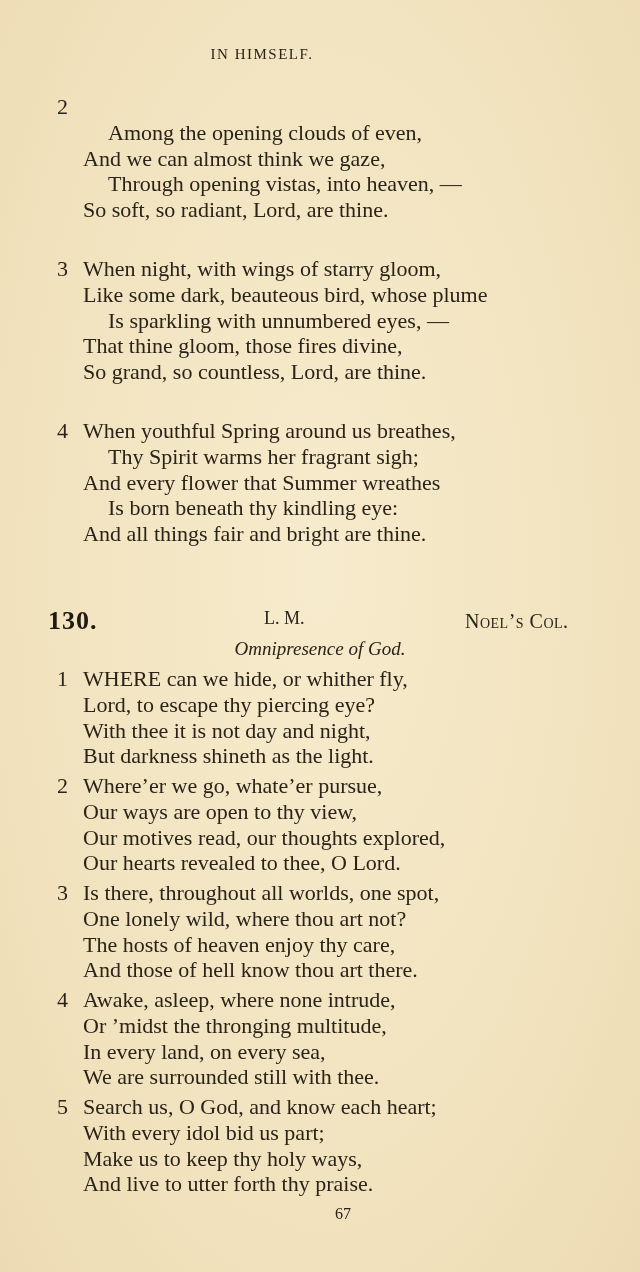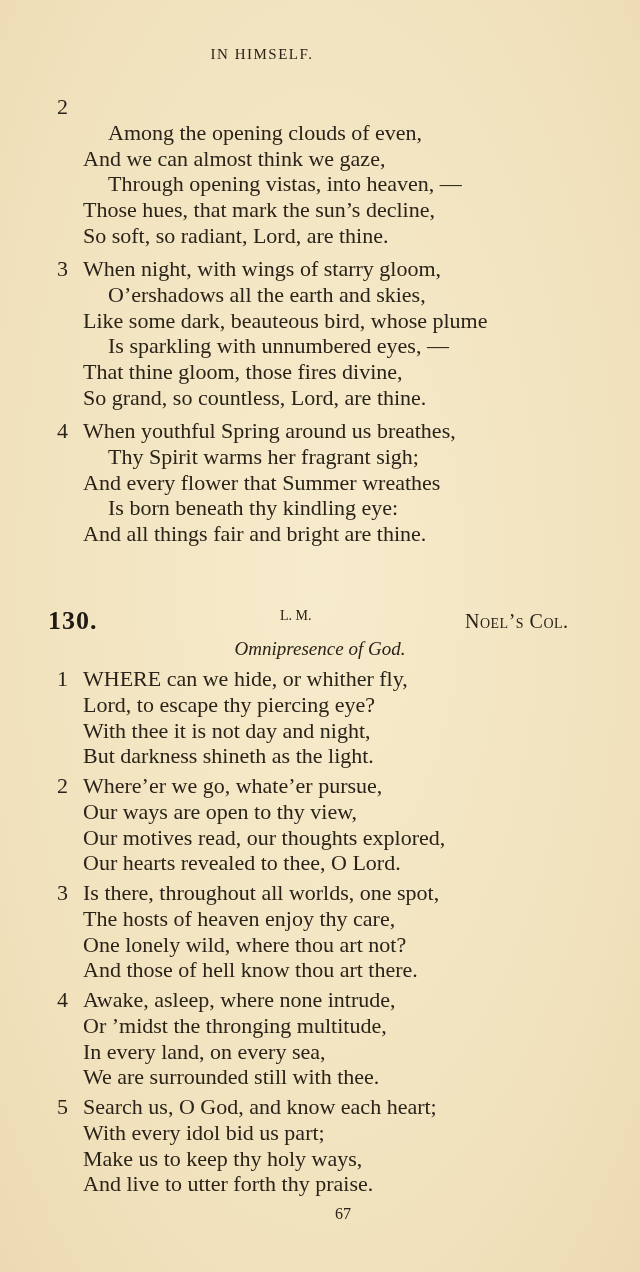--- a/index.html
+++ b/index.html
@@ -21,21 +21,21 @@
     font-size:22px; white-space:nowrap;
   }
   .num { position:absolute; left:57px; top:0; }
   .txt { position:absolute; left:83px; top:0; }
   .txt.indent { left:108px; }
   .hymn-header { position:absolute; top:606px; left:0; width:640px; height:30px; }
   .hymn-number {
     position:absolute; left:48px; top:0; font-size:26px; font-weight:bold;
     letter-spacing:1px; color:#1f1a12;
   }
-  .meter { position:absolute; left:280px; top:2px; font-size:14px; }
+  .meter { position:absolute; left:264px; top:2px; font-size:18px; }
   .source {
     position:absolute; left:465px; top:4px; font-size:20px;
     font-variant:small-caps; letter-spacing:0.5px;
   }
   .subtitle {
     position:absolute; top:638px; left:0; width:640px; text-align:center;
     font-size:19px; font-style:italic;
   }
   .page-number {
     position:absolute; top:1205px; left:0; width:640px; text-align:center;
@@ -56,34 +56,28 @@
     <div class="line">
         <span class="txt indent">Among the opening clouds of even,</span>
       </div>
     <div class="line">
         <span class="txt">And we can almost think we gaze,</span>
       </div>
     <div class="line">
         <span class="txt indent">Through opening vistas, into heaven, —</span>
       </div>
     <div class="line">
-        <span class="txt">Those hues, that mark the sun’s decline,</span>
-      </div>
-    <div class="line">
         <span class="txt">So soft, so radiant, Lord, are thine.</span>
       </div>
   </div>
 
   <div class="stanza" style="top:256px;">
     <div class="line">
         <span class="num">3</span>
         <span class="txt">When night, with wings of starry gloom,</span>
-      </div>
-    <div class="line">
-        <span class="txt indent">O’ershadows all the earth and skies,</span>
       </div>
     <div class="line">
         <span class="txt">Like some dark, beauteous bird, whose plume</span>
       </div>
     <div class="line">
         <span class="txt indent">Is sparkling with unnumbered eyes, —</span>
       </div>
     <div class="line">
         <span class="txt">That thine gloom, those fires divine,</span>
       </div>
@@ -149,24 +143,24 @@
         <span class="txt">Our hearts revealed to thee, O Lord.</span>
       </div>
   </div>
 
   <div class="stanza" style="top:880px;">
     <div class="line">
         <span class="num">3</span>
         <span class="txt">Is there, throughout all worlds, one spot,</span>
       </div>
     <div class="line">
-        <span class="txt">The hosts of heaven enjoy thy care,</span>
+        <span class="txt">One lonely wild, where thou art not?</span>
       </div>
     <div class="line">
-        <span class="txt">One lonely wild, where thou art not?</span>
+        <span class="txt">The hosts of heaven enjoy thy care,</span>
       </div>
     <div class="line">
         <span class="txt">And those of hell know thou art there.</span>
       </div>
   </div>
 
   <div class="stanza" style="top:987px;">
     <div class="line">
         <span class="num">4</span>
         <span class="txt">Awake, asleep, where none intrude,</span>

